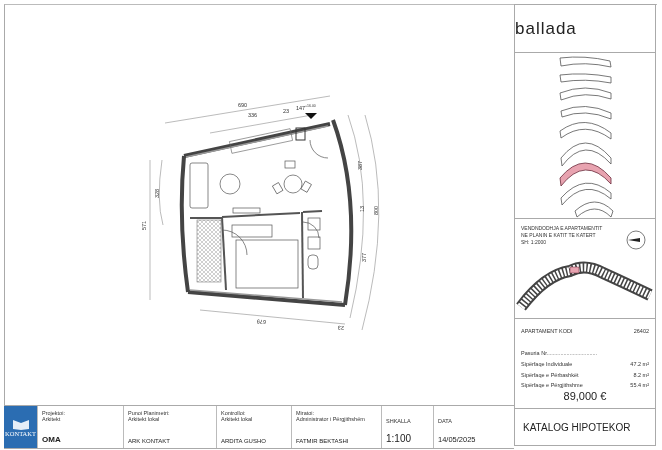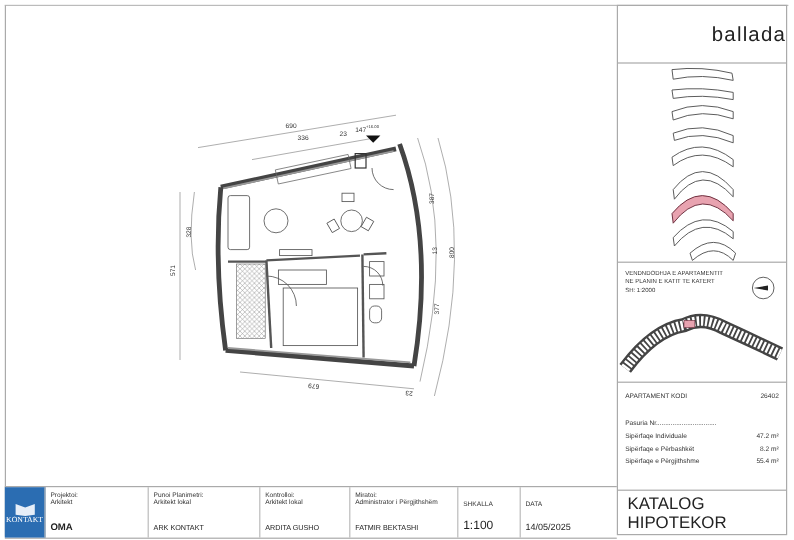--- a/index.html
+++ b/index.html
@@ -1,29 +1,29 @@
 <!DOCTYPE html>
 <html><head>
 <meta charset="utf-8">
 <style>
   html,body{margin:0;padding:0;background:#fff;}
   body{width:662px;height:450px;position:relative;overflow:hidden;font-family:"Liberation Sans",sans-serif;color:#222;}
   .frame{position:absolute;left:4px;top:4px;width:652px;height:442px;border-top:1px solid #bbb;border-left:1px solid #aaa;}
   .plan{position:absolute;left:5px;top:5px;width:508px;height:400px;}
   .side{position:absolute;left:514px;top:4px;width:142px;height:442px;border:1px solid #aaa;box-sizing:border-box;}
   .side-cell{position:absolute;left:0;width:140px;border-bottom:1px solid #aaa;box-sizing:border-box;}
-  .logo{top:0;height:48px;display:flex;align-items:center;justify-content:flex-end;}
+  .logo{top:0;height:48px;display:flex;align-items:center;justify-content:flex-start;}
   .logo span{font-size:17px;color:#222;letter-spacing:1px;}
   .stack{top:48px;height:166px;}
   .loc{top:214px;height:100px;}
   .loc .t{position:absolute;left:6px;top:6px;font-size:5px;line-height:7px;color:#333;}
   .info{top:314px;height:90px;}
   .info .row{position:absolute;left:6px;right:6px;font-size:5.5px;color:#333;display:flex;justify-content:space-between;}
   .price{position:absolute;left:0;right:0;top:71px;text-align:center;font-size:11px;color:#222;}
-  .kat{top:404px;height:36px;border-bottom:none;display:flex;align-items:center;padding-left:8px;font-size:14px;color:#222;}
+  .kat{top:404px;height:36px;border-bottom:none;display:flex;align-items:center;padding-left:8px;font-size:10px;color:#222;}
   .foot{position:absolute;left:4px;top:405px;width:510px;height:44px;border-top:1px solid #aaa;border-bottom:1px solid #aaa;display:flex;box-sizing:border-box;}
   .fc{border-right:1px solid #bbb;position:relative;box-sizing:border-box;height:100%;}
   .fc .l1{position:absolute;left:4px;top:4px;font-size:5.5px;line-height:6px;color:#333;}
   .fc .l2{position:absolute;left:4px;top:10px;font-size:5.5px;color:#333;}
   .fc .v{position:absolute;left:4px;bottom:4px;font-size:6px;color:#222;}
   .kontakt{width:34px;background:#2b6db2;display:flex;flex-direction:column;align-items:center;justify-content:center;color:#fff;font-family:"Liberation Serif",serif;font-size:6.5px;}
   svg text{font-family:"Liberation Sans",sans-serif;}
 </style>
 </head>
 <body>
@@ -158,20 +158,21 @@
       <span>47.2 m²</span>
     </div>
     <div class="row" style="top:53px">
       <span>Sipërfaqe e Përbashkët</span>
       <span>8.2 m²</span>
     </div>
     <div class="row" style="top:63px">
       <span>Sipërfaqe e Përgjithshme</span>
       <span>55.4 m²</span>
     </div>
+    <div class="price">89,000 €</div>
   </div>
 
   <div class="side-cell kat">KATALOG HIPOTEKOR</div>
 </div>
 
 <div class="foot">
   <div class="fc kontakt">
     <svg width="18" height="12" viewBox="0 0 18 12">
       <path d="M1 2 L9 5 L17 2 L17 11 L9 12 L1 11 Z" fill="#e6eef8"></path>
     </svg>

